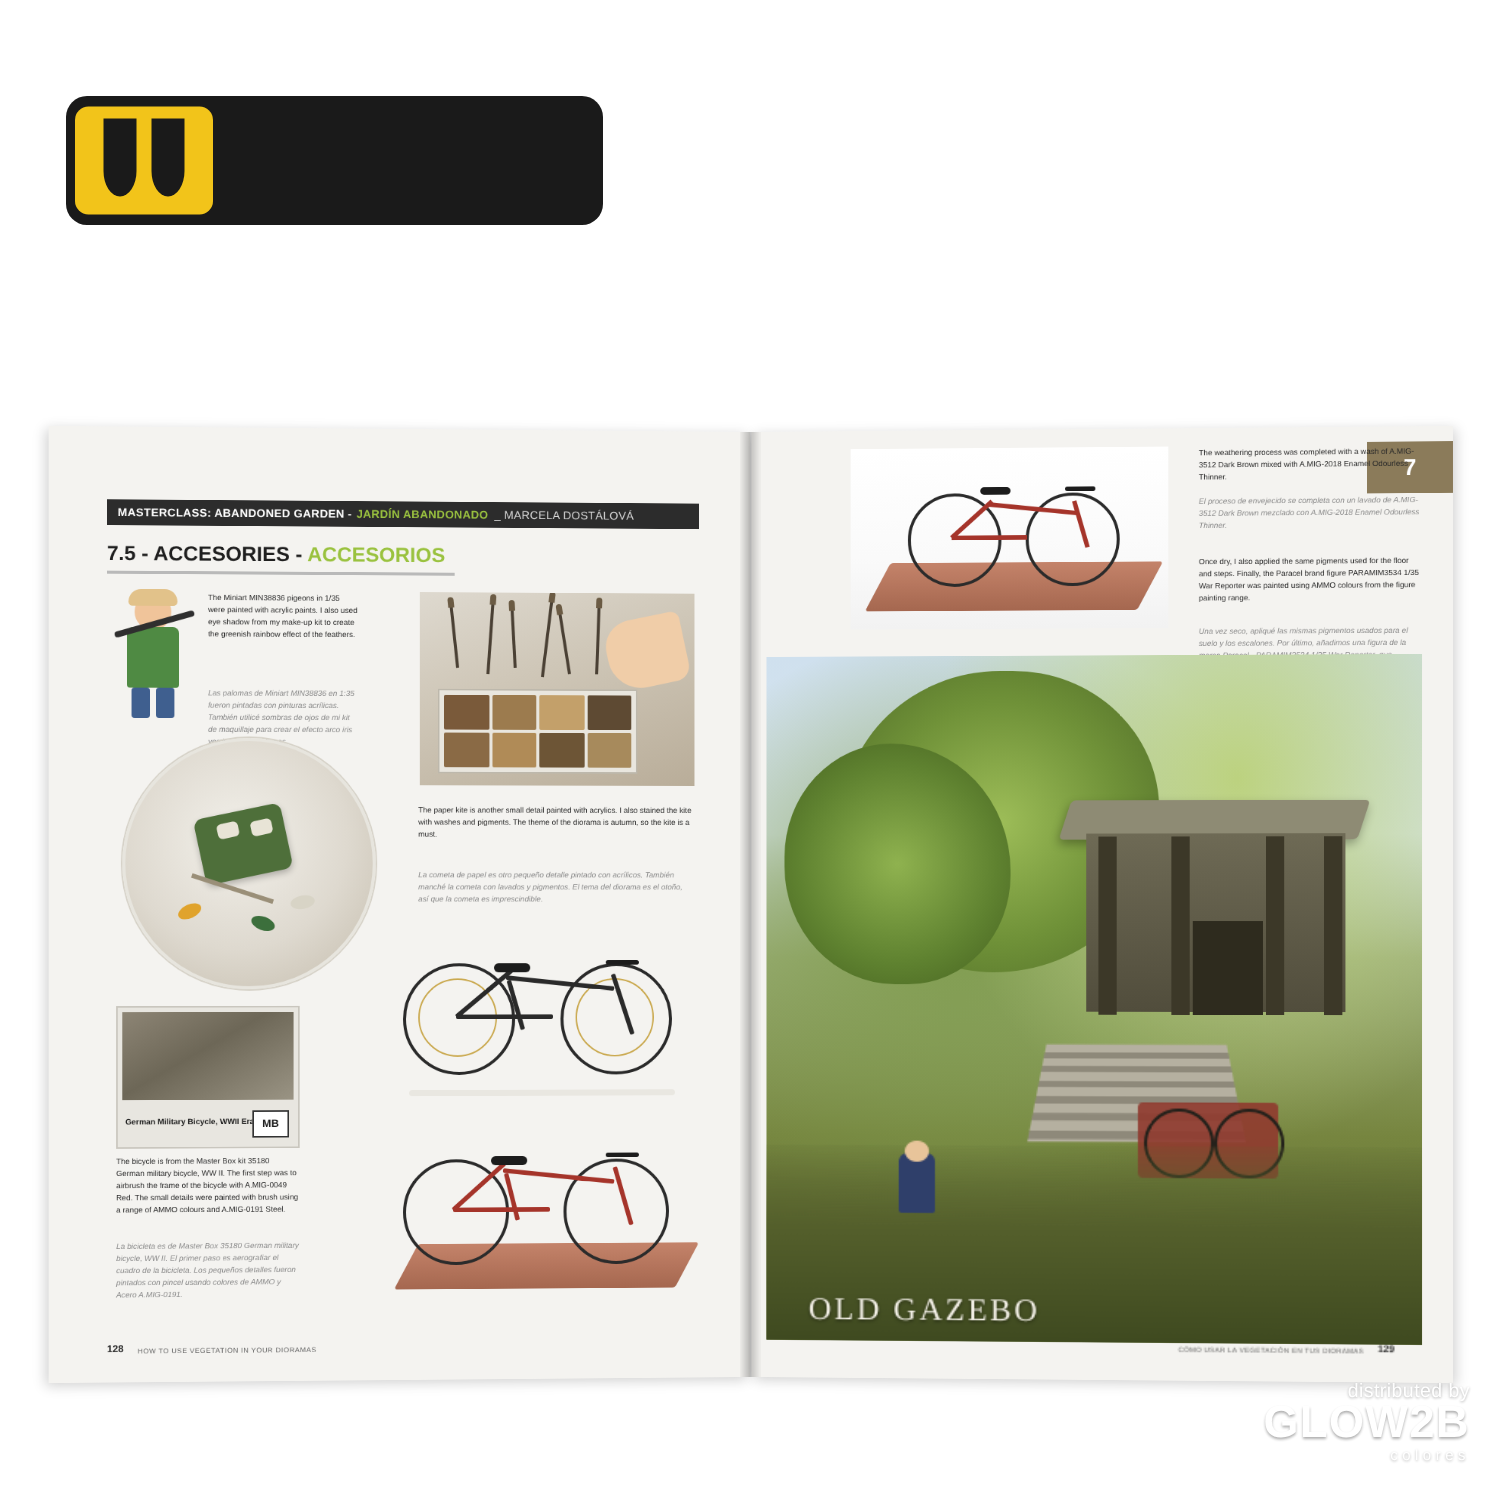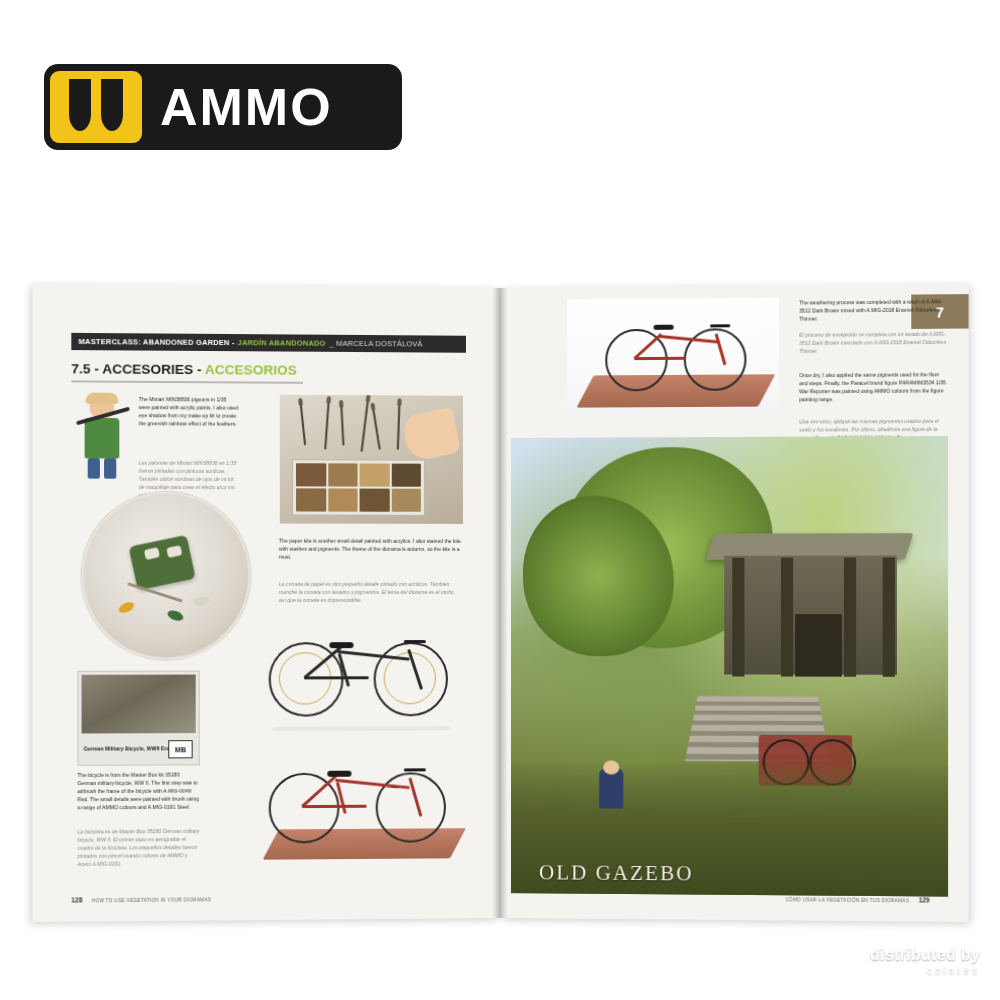--- a/index.html
+++ b/index.html
@@ -327,30 +327,29 @@
   .watermark {
     position: absolute;
     right: 20px;
     bottom: 24px;
     text-align: right;
     color: #ffffff;
     text-shadow: 0 1px 2px rgba(0,0,0,.35);
     opacity: .92;
     z-index: 20;
   }
-  .wm-line1 { font-size: 16px; letter-spacing: .3px; font-weight: bold; }
+  .wm-line1 { font-size: 13px; letter-spacing: .3px; }
   .wm-line2 { font-size: 30px; font-weight: bold; letter-spacing: 1px; line-height: 1; }
   .wm-line3 { font-size: 10px; letter-spacing: 3px; margin-top: 1px; }
 </style>
 </head>
 <body>
 
 <div class="logo-wrap">
   <div class="logo-badge"></div>
-  <div class="logo-text">AMMO</div>
 </div>
 
 <div class="spread">
 
   <div class="page page-left">
 
     <div class="banner">
       <span class="b1">MASTERCLASS: ABANDONED GARDEN -</span>
       <span class="b2">JARDÍN ABANDONADO</span>
       <span class="b3">_ MARCELA DOSTÁLOVÁ</span>
@@ -501,14 +500,15 @@
 
     <div class="page-num-right">129</div>
     <div class="footer-right">CÓMO USAR LA VEGETACIÓN EN TUS DIORAMAS</div>
   </div>
 
   <div class="gutter"></div>
 </div>
 
 <div class="watermark">
   <div class="wm-line1">distributed by</div>
+  <div class="wm-line2">GLOW2B</div>
   <div class="wm-line3">colores</div>
 </div>
 
 </body></html>

